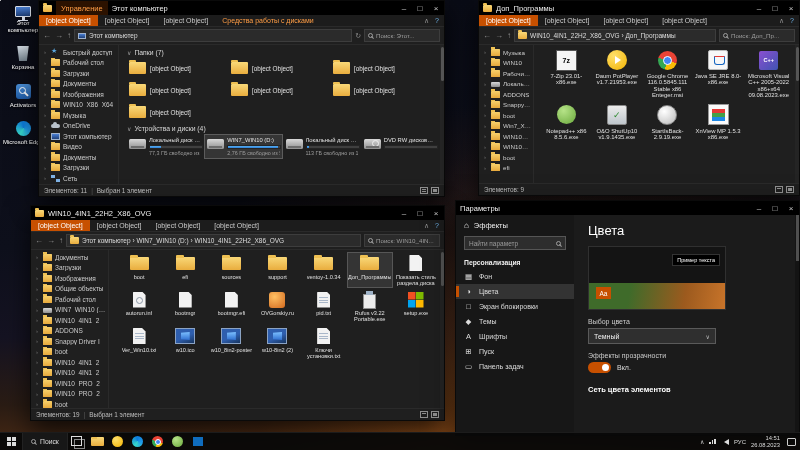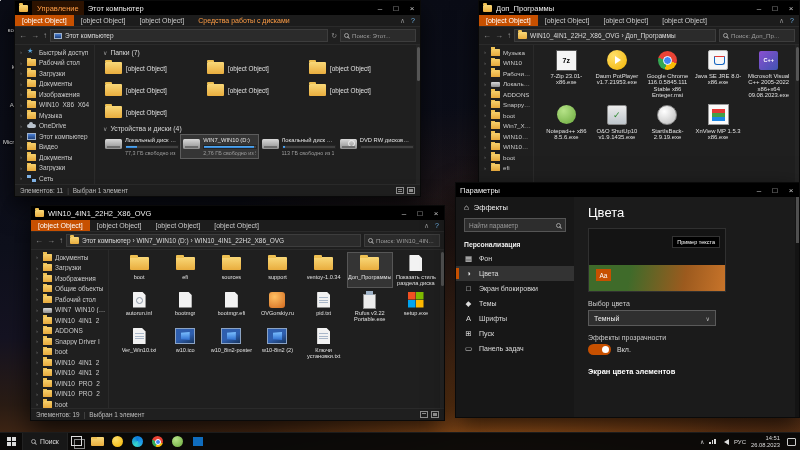--- a/index.html
+++ b/index.html
@@ -18,24 +18,24 @@
 .dic{width:18px;height:16px;position:relative}
 .dic[data-icon="this-pc-icon"]{width:16px;height:11px;background:linear-gradient(#4a7fd4,#1e3f78);border:1px solid #d7dde8;border-radius:1px;margin-top:2px}
 .dic[data-icon="this-pc-icon"]::before{content:"";position:absolute;left:2px;bottom:-5px;width:10px;height:1.5px;background:#d7dde8}
 .dic[data-icon="this-pc-icon"]::after{content:"";position:absolute;left:5.5px;bottom:-3.5px;width:3px;height:3px;background:#d7dde8}
 .dic[data-icon="recycle-bin-icon"]{width:13px;height:15px;background:linear-gradient(#d5dee6,#76848f);clip-path:polygon(6% 0,94% 0,80% 100%,20% 100%)}
 .dic[data-icon="activators-icon"]{width:15px;height:15px;background:linear-gradient(#4b8fd6,#1f5ca8);border-radius:3px}
 .dic[data-icon="activators-icon"]::before{content:"";position:absolute;left:3px;top:3px;width:5px;height:5px;border:1.5px solid #fff;border-radius:50%}
 .dic[data-icon="activators-icon"]::after{content:"";position:absolute;left:8.5px;top:9px;width:4.5px;height:1.5px;background:#fff;transform:rotate(45deg)}
 .dic[data-icon="edge-icon"]{width:15px;height:15px;border-radius:50%;background:conic-gradient(from 210deg,#37d6c9,#0d7bdc 40%,#1f9ae8 70%,#37d6c9)}
 .win{position:absolute;display:flex;flex-direction:column;background:#1f1f1f;border:1px solid #0a0a0a;box-shadow:0 10px 24px rgba(0,0,0,.7);z-index:2}
-#win1{left:14px;top:0;width:407px;height:197px}
+#win1{left:38px;top:0;width:407px;height:197px}
 #win2{left:478px;top:0;width:322px;height:196px}
 #win3{left:30px;top:205px;width:415px;height:216px;z-index:3}
-#winset{left:455px;top:182px;width:345px;height:236px;z-index:4}
+#winset{left:455px;top:200px;width:345px;height:236px;z-index:4}
 .tbar{flex:0 0 14px;background:#000;display:flex;align-items:center;gap:4px;padding-left:4px;font-size:7.5px;color:#eee}
 .ctab{color:var(--accTxt);background:rgba(199,80,0,.22);padding:0 5px;align-self:stretch;display:flex;align-items:center}
 .ttl{white-space:nowrap;overflow:hidden}
 .wctrl{margin-left:auto;align-self:stretch;display:flex;flex:0 0 auto}
 .wctrl span{width:16px;display:flex;align-items:center;justify-content:center;font-size:8px;color:#ccc}
 .mbar{flex:0 0 12px;background:#1c1c1c;border-bottom:1px solid #2a2a2a;display:flex;align-items:stretch;font-size:7px;color:#ccc}
 .mis{display:flex}
 .mi{padding:0 7px;display:flex;align-items:center}
 .mis .mi:first-child{background:var(--acc);color:#fff}
 .ctxmi{color:var(--accTxt);padding:0 7px;display:flex;align-items:center}
@@ -929,21 +929,21 @@
       <div class="slabel">Выбор цвета</div>
       <div class="sdrop">
         <span>Темный</span>
         <span class="dd">∨</span>
       </div>
       <div class="slabel">Эффекты прозрачности</div>
       <div class="stoggle-row">
         <span class="pill"></span>
         <span class="stv">Вкл.</span>
       </div>
-      <div class="saccent">Экран цвета элементов</div>
+      <div class="saccent">Сеть цвета элементов</div>
       <div class="setscroll">
           <i></i>
         </div>
     </div>
   </div>
 </div>
 
 <div class="taskbar">
   <div class="tstart">
     <span class="wlogo"></span>

